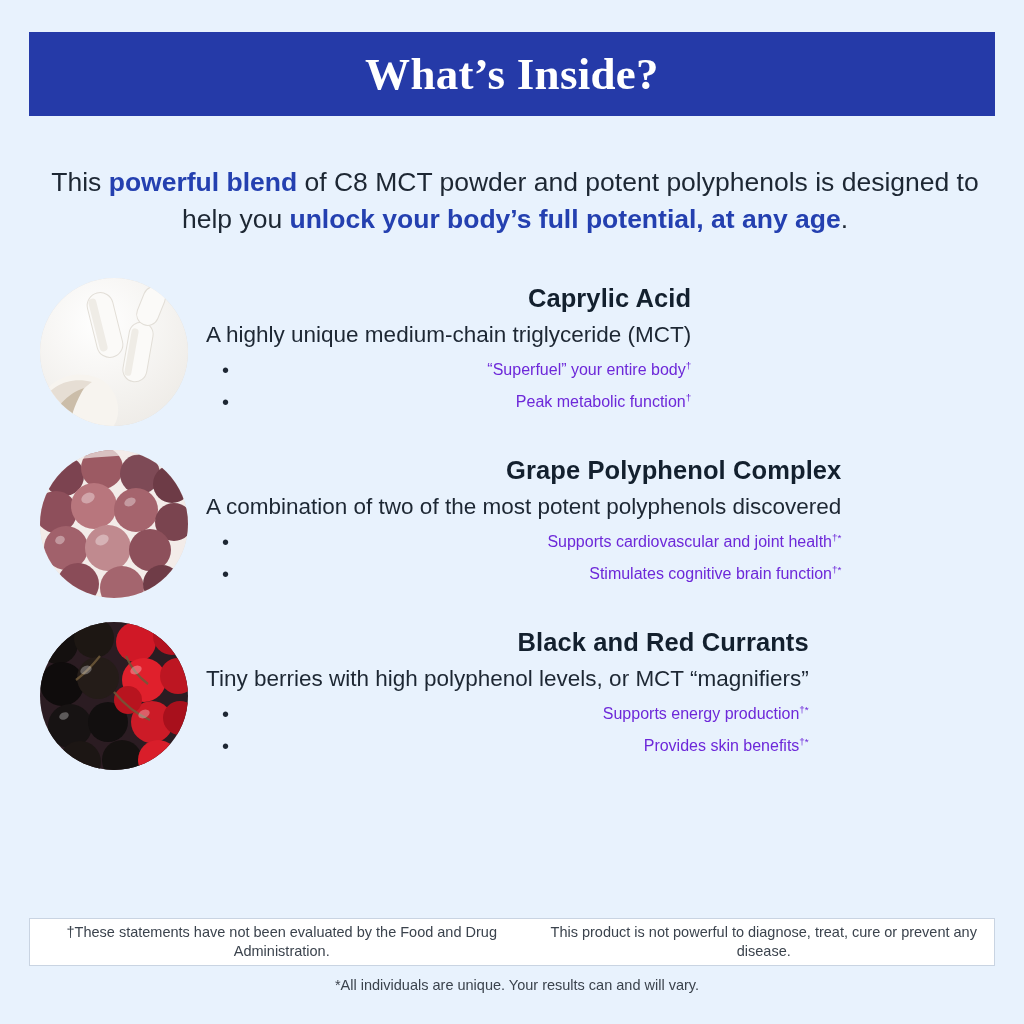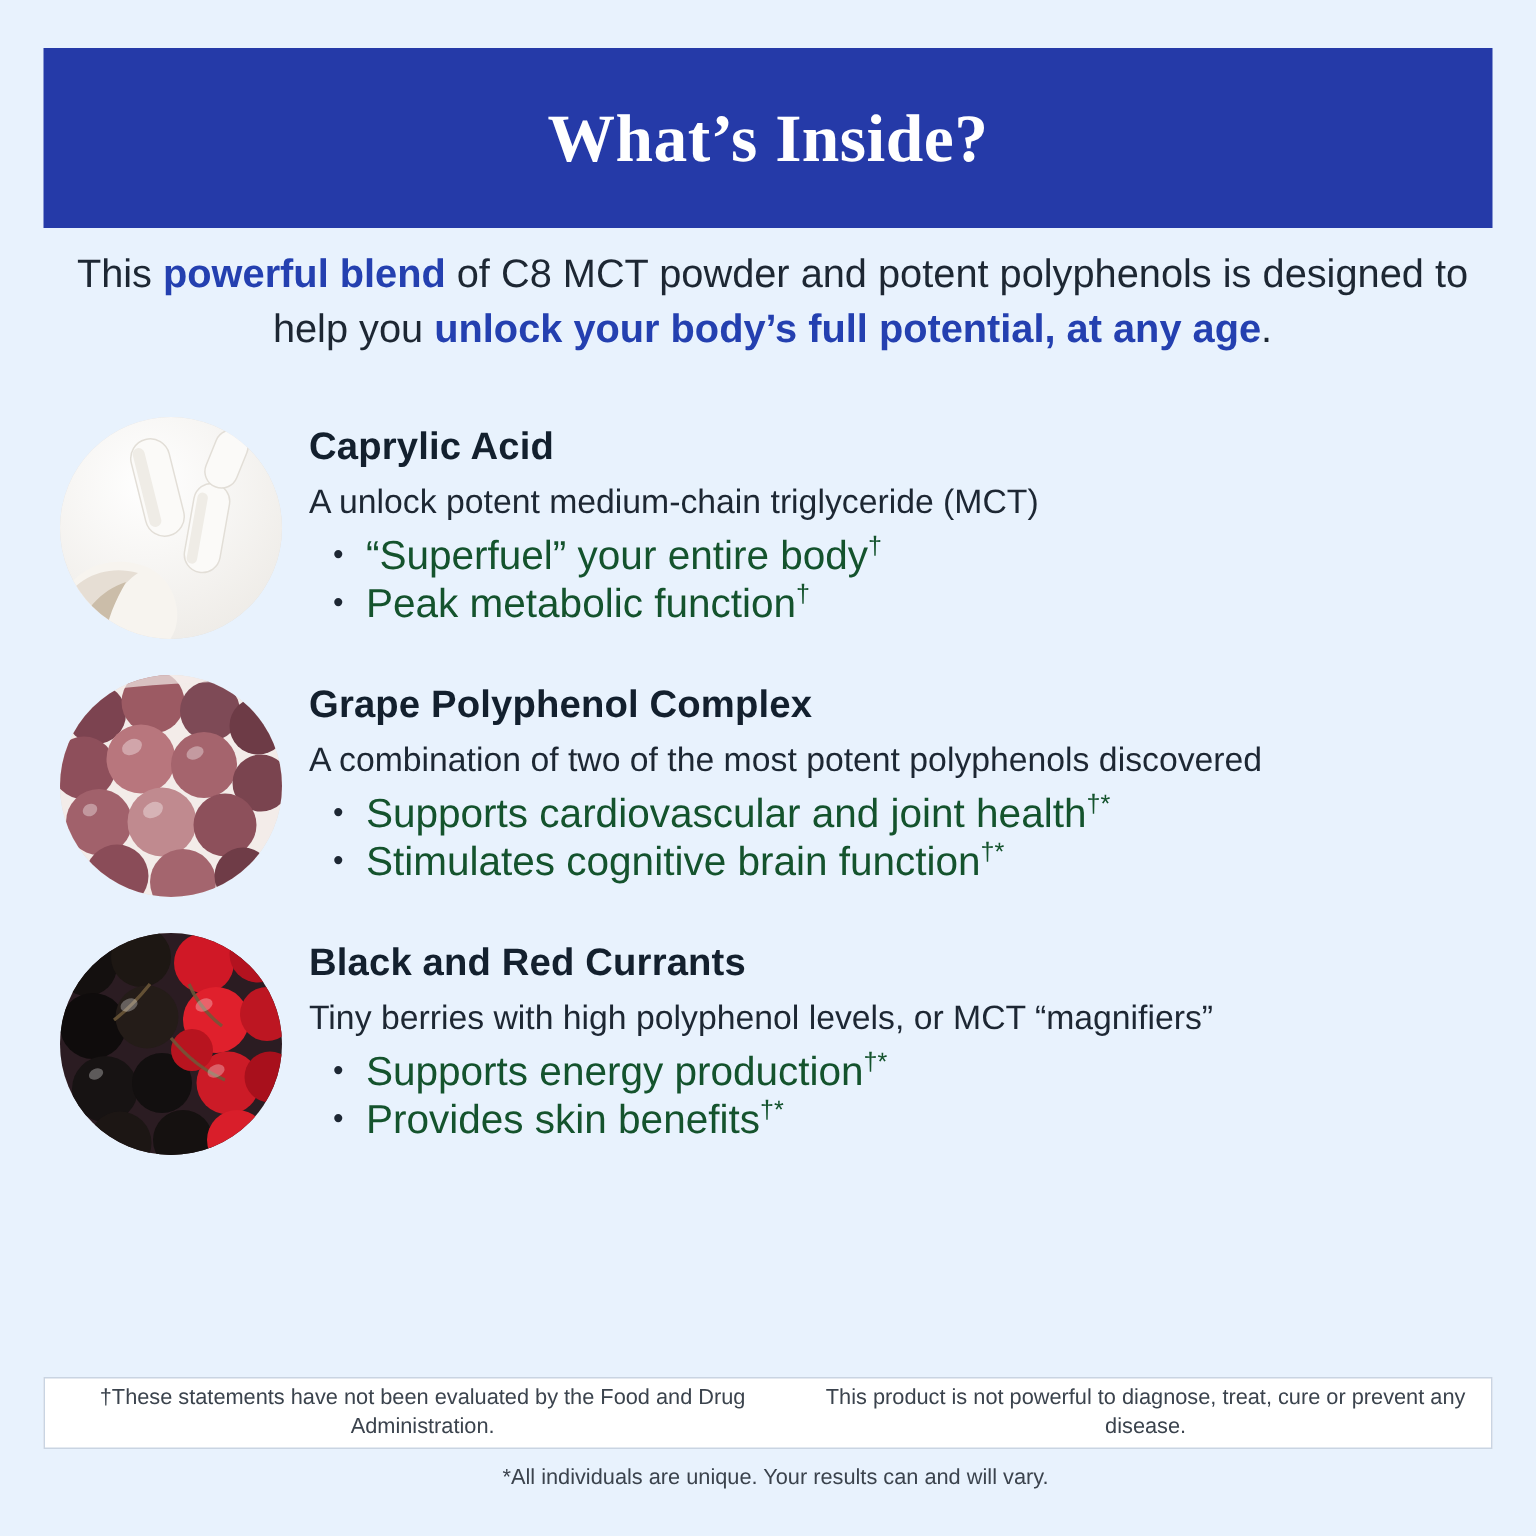--- a/index.html
+++ b/index.html
@@ -17,21 +17,21 @@
     height: 1024px;
     background: #e8f2fd;
   }
 
   
   .banner {
     position: absolute;
     left: 29px;
     top: 32px;
     width: 966px;
-    height: 120px;
+    height: 84px;
     background: #253aa8;
     display: flex;
     align-items: center;
     justify-content: center;
   }
   .banner-title {
     font-family: "Liberation Serif", serif;
     font-weight: bold;
     font-size: 45px;
     color: #ffffff;
@@ -57,20 +57,21 @@
     left: 0;
     top: 278px;
     width: 1024px;
   }
   .row {
     position: relative;
     display: flex;
     align-items: flex-start;
     padding-left: 40px;
     margin-bottom: 24px;
+    text-align: right;
   }
   .thumb {
     flex: 0 0 auto;
     width: 148px;
     height: 148px;
     border-radius: 50%;
     overflow: hidden;
     margin-right: 18px;
     background: #ddd;
     position: relative;
@@ -86,23 +87,23 @@
     letter-spacing: 0.1px;
   }
   .ing-desc {
     font-size: 22.5px;
     color: #1d2733;
     margin-bottom: 4px;
     line-height: 30px;
   }
   ul.bullets { list-style: none; margin: 0; padding: 0; }
   ul.bullets li {
-    font-size: 27px;
+    font-size: 16px;
     line-height: 32px;
-    color: #14532d;
+    color: #6d28d9;
     padding-left: 38px;
     position: relative;
   }
   ul.bullets li::before {
     content: "\2022";
     position: absolute;
     left: 16px;
     top: 0;
     font-size: 20px;
     color: #1d2733;
@@ -175,21 +176,21 @@
             <rect x="100" y="8" width="22" height="40" rx="11" transform="rotate(22 111 28)"></rect>
           </g>
           <g fill="#efece6">
             <rect x="54" y="20" width="8" height="54" rx="4" transform="rotate(-14 58 47)"></rect>
             <rect x="88" y="50" width="7" height="48" rx="3.5" transform="rotate(10 91 74)"></rect>
           </g>
         </svg>
       </div>
       <div class="row-body">
         <div class="ing-name">Caprylic Acid</div>
-        <div class="ing-desc">A unlock potent medium-chain triglyceride (MCT)</div>
+        <div class="ing-desc">A highly unique medium-chain triglyceride (MCT)</div>
         <ul class="bullets">
           <li><span>“Superfuel” your entire body</span><sup>†</sup></li>
           <li><span>Peak metabolic function</span><sup>†</sup></li>
         </ul>
       </div>
     </div>
 
     <div class="row">
       <div class="thumb">
         <svg viewBox="0 0 148 148" xmlns="http://www.w3.org/2000/svg">

